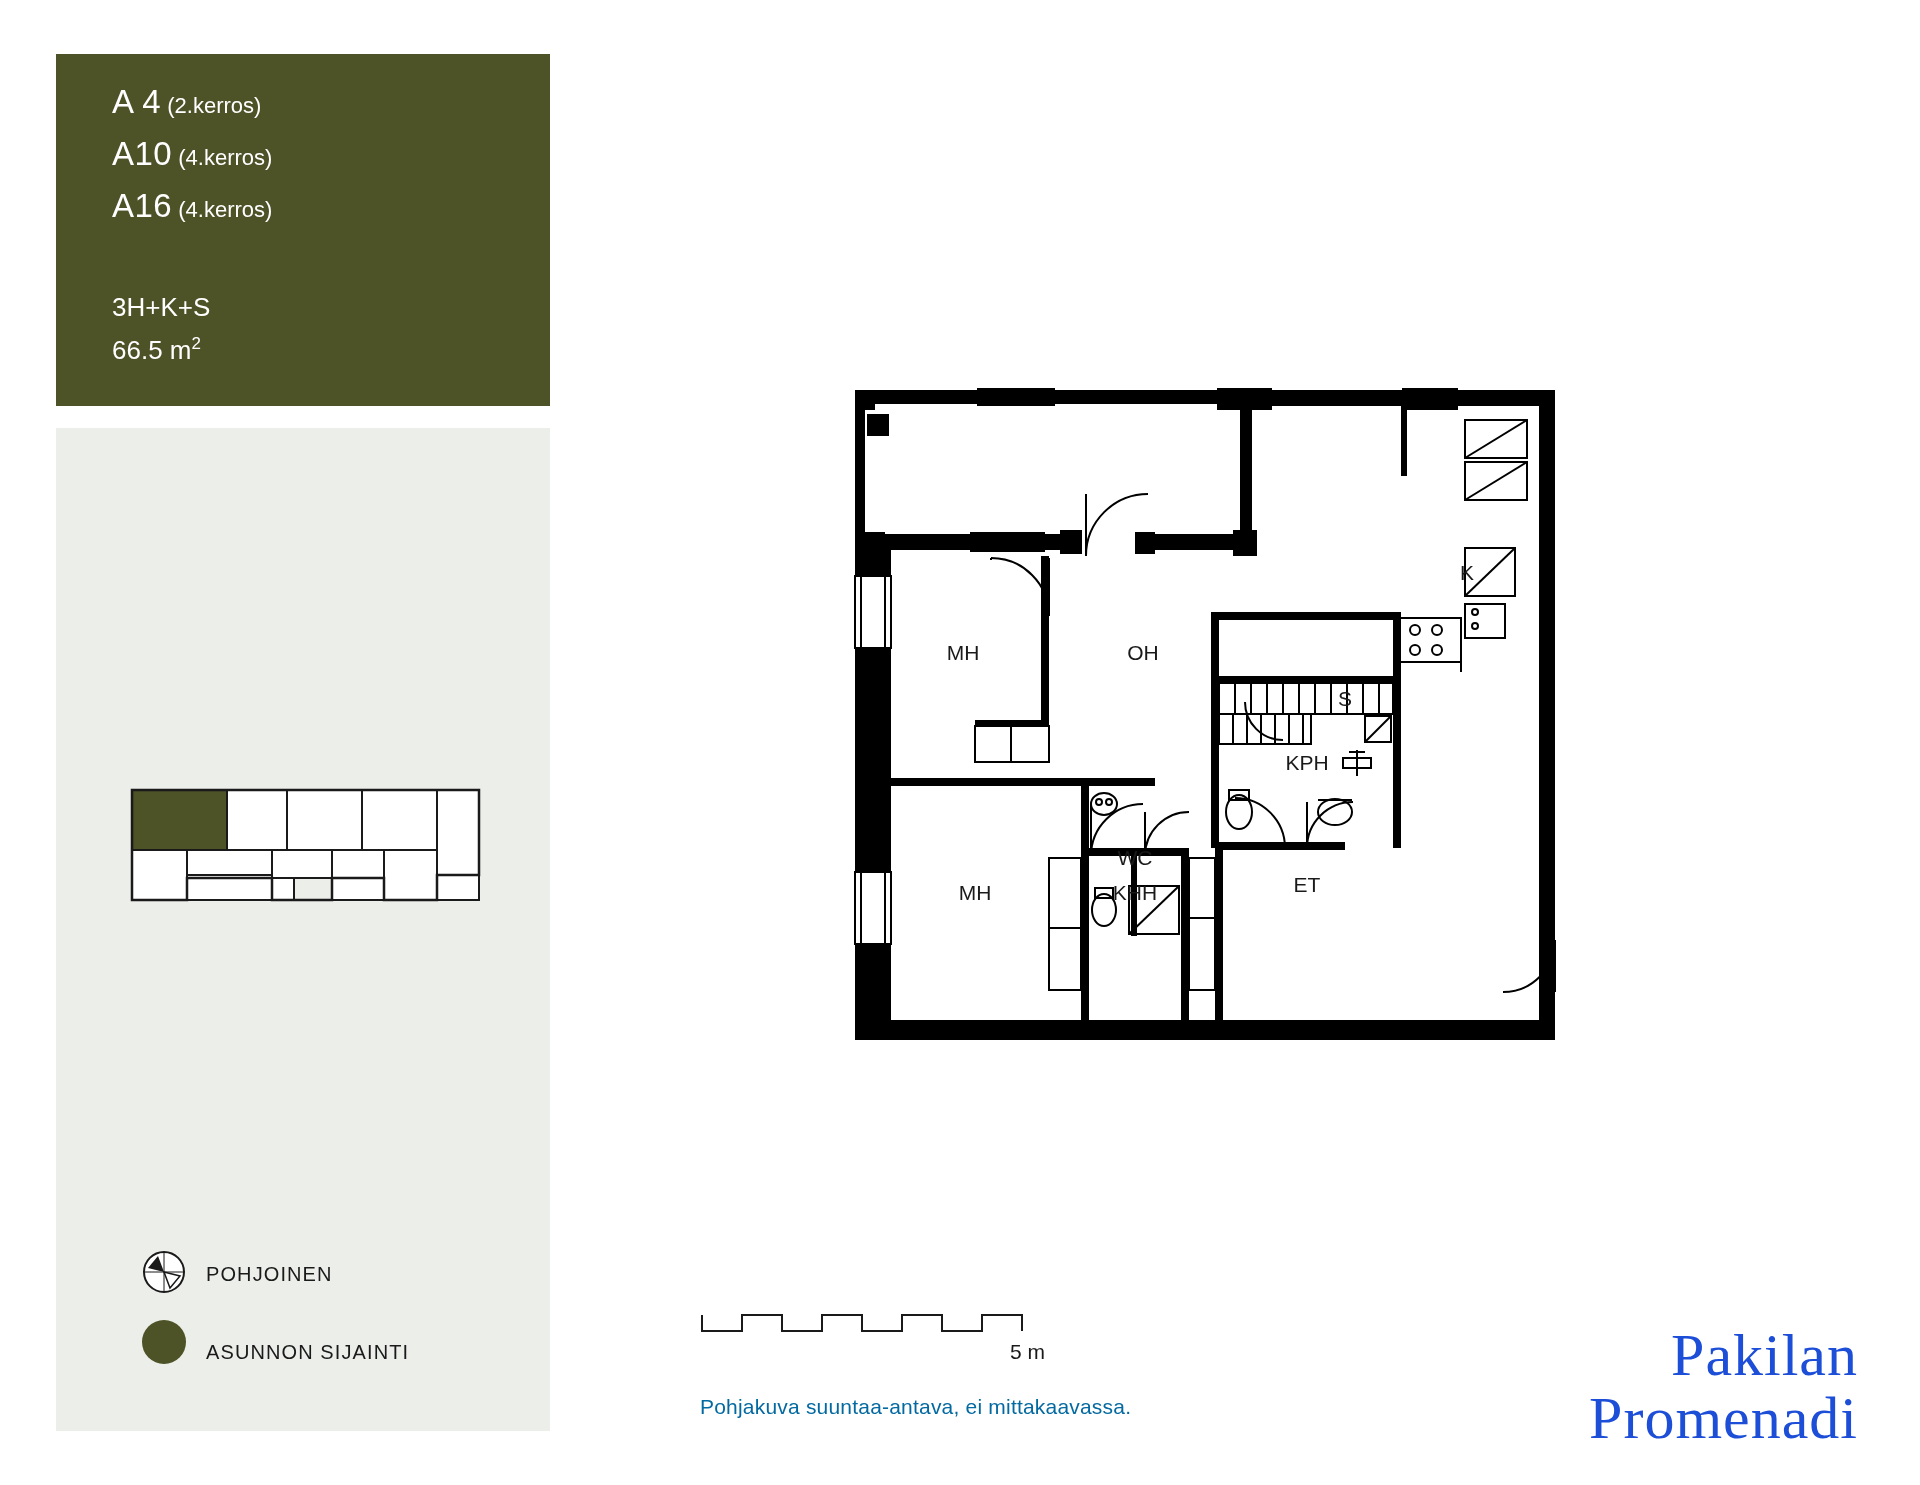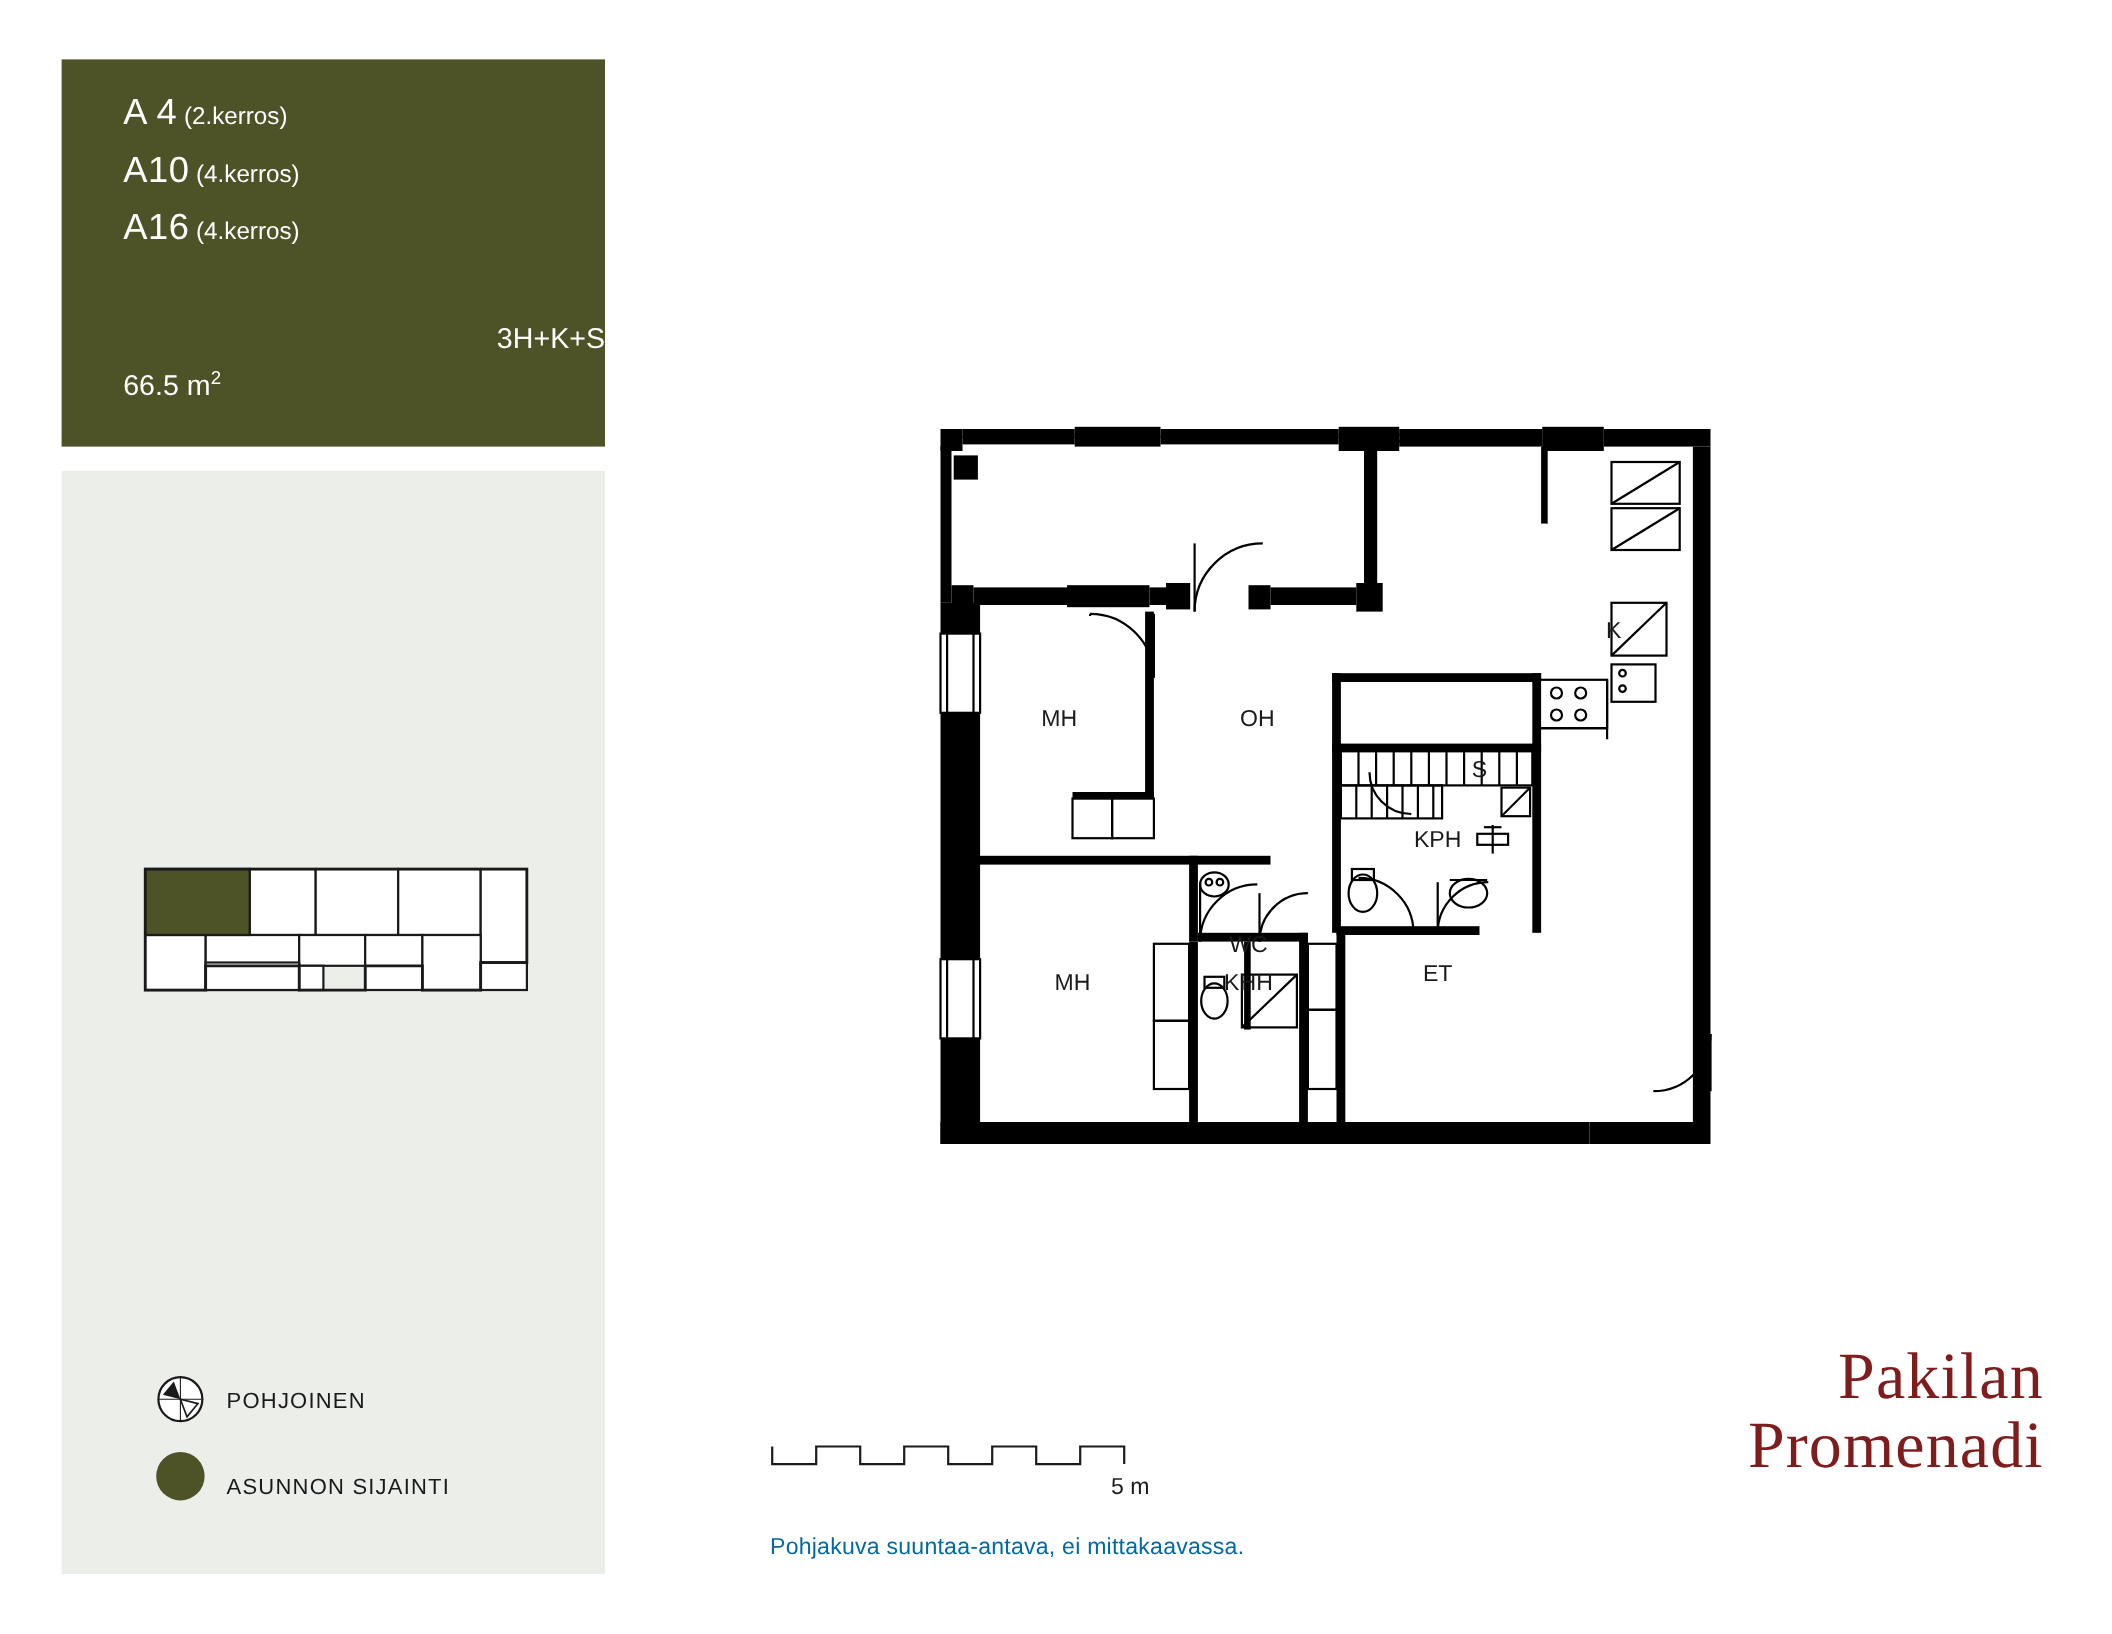--- a/index.html
+++ b/index.html
@@ -38,21 +38,20 @@
     letter-spacing: 0.5px;
   }
   .unit-line .floor {
     font-size: 22px;
     margin-left: 6px;
   }
   .type-line {
     margin-top: 54px;
     font-size: 26px;
     line-height: 38px;
-    text-align: right;
   }
   .area-line {
     font-size: 26px;
     line-height: 36px;
   }
   .area-line sup {
     font-size: 17px;
     vertical-align: super;
   }
 
@@ -122,23 +121,23 @@
     top: 1395px;
     font-size: 21px;
     color: #0369a1;
     letter-spacing: 0.2px;
   }
 
   
   .logo {
     position: absolute;
     right: 62px;
-    top: 1220px;
+    top: 1324px;
     text-align: right;
-    color: #7f1d1d;
+    color: #1d4ed8;
     font-family: "Liberation Serif", serif;
   }
   .logo-top {
     font-size: 60px;
     line-height: 62px;
     letter-spacing: 1px;
   }
   .logo-bottom {
     font-size: 60px;
     line-height: 64px;

